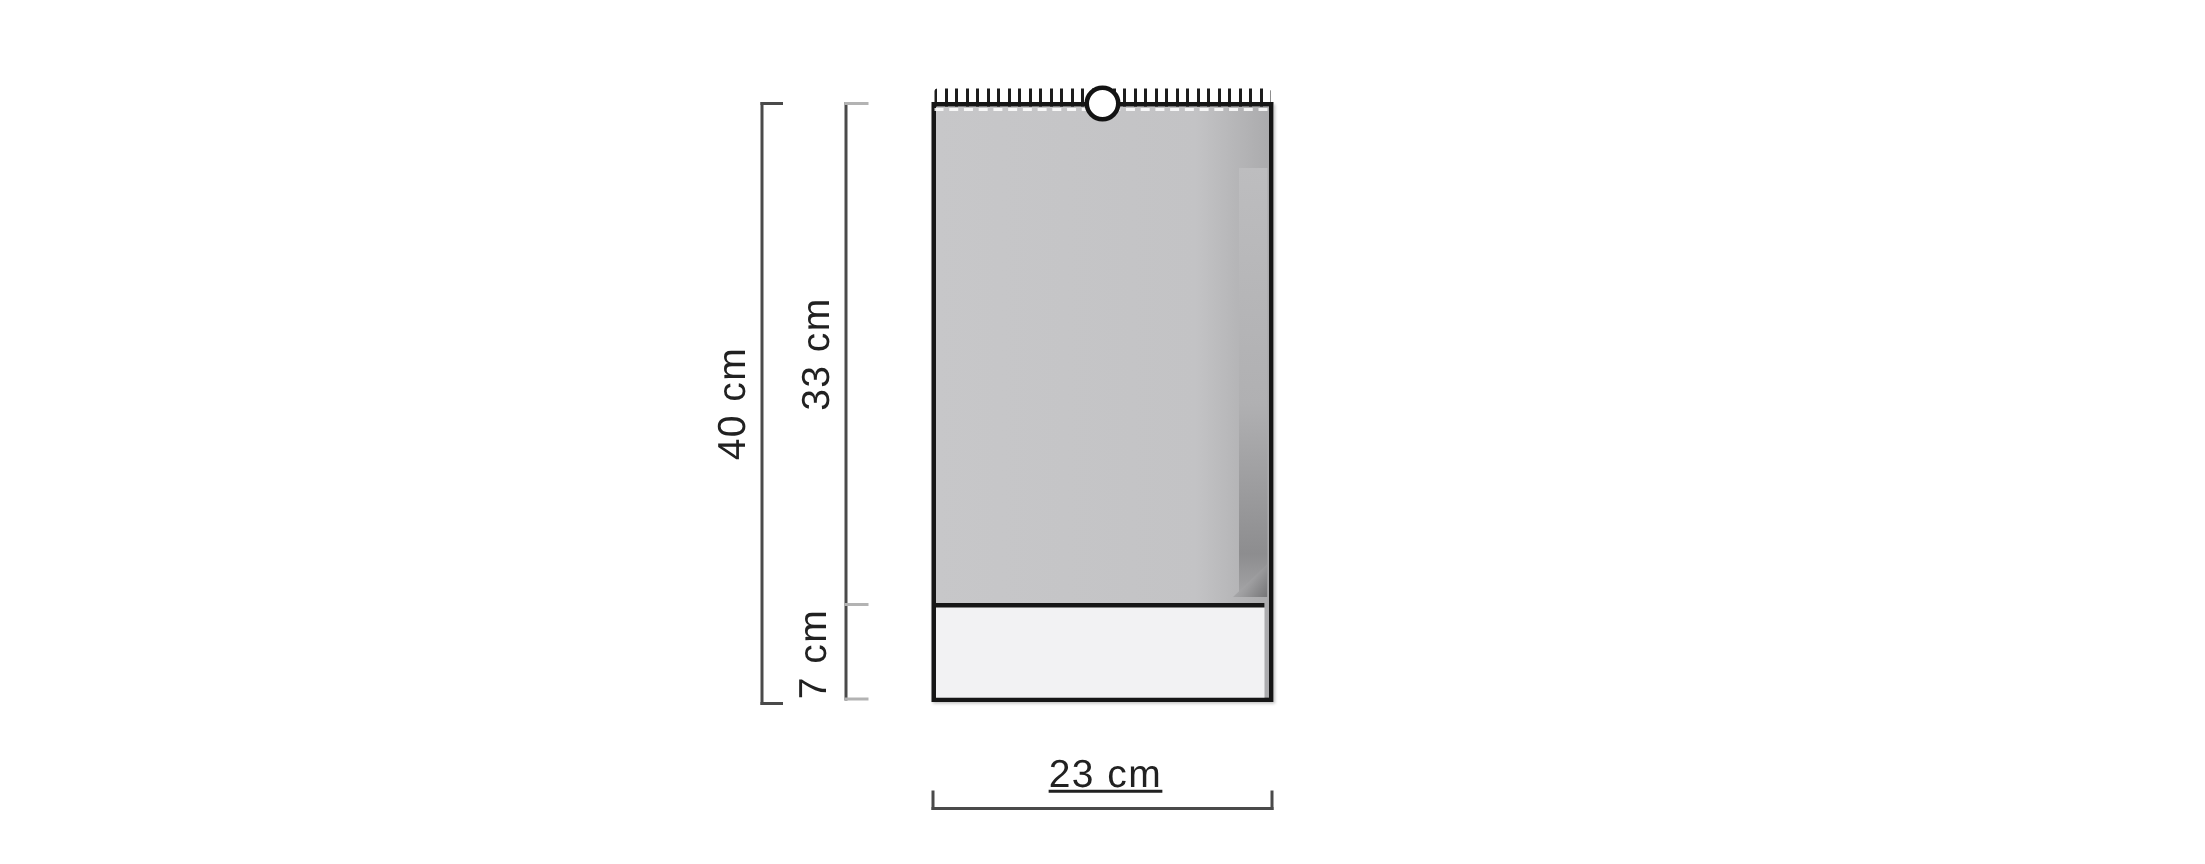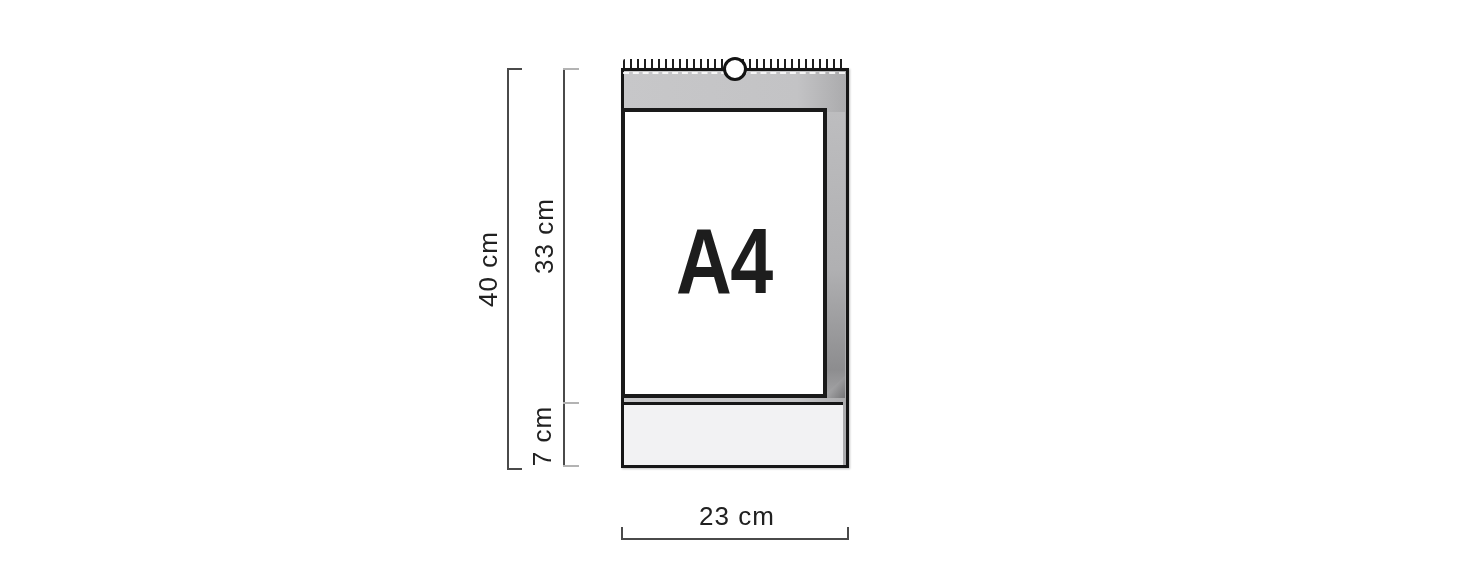--- a/index.html
+++ b/index.html
@@ -127,35 +127,32 @@
 <body>
 
 <div class="canvas">
 
   <div class="spiral"></div>
   <div class="backing"></div>
   <div class="perforation"></div>
   <div class="page-shadow"></div>
   <div class="page-curl"></div>
   <div class="footer-strip"></div>
-  <div class="page">
-    <span class="page-label">A4</span>
-  </div>
   <div class="hanger"></div>
 
   <div class="dim-line-v" style="left:507px; top:68px; height:402px;"></div>
   <div class="tick-h dark" style="left:507px; top:68px;  width:15px;"></div>
   <div class="tick-h dark" style="left:507px; top:468px; width:15px;"></div>
   <div class="dim-label vertical" style="left:488px; top:269px;">40 cm</div>
 
   <div class="dim-line-v" style="left:563px; top:68px; height:399px;"></div>
   <div class="tick-h light" style="left:563px; top:68px;  width:16px;"></div>
   <div class="tick-h light" style="left:563px; top:402px; width:16px;"></div>
   <div class="tick-h light" style="left:563px; top:465px; width:16px;"></div>
   <div class="dim-label vertical" style="left:544px; top:236px;">33 cm</div>
   <div class="dim-label vertical" style="left:542px; top:436px;">7 cm</div>
 
   <div class="dim-line-h" style="left:621px; top:538px; width:228px;"></div>
   <div class="tick-v dark" style="left:621px; top:527px; height:13px;"></div>
   <div class="tick-v dark" style="left:847px; top:527px; height:13px;"></div>
-  <div class="dim-label" style="left:737px; top:516px;">23 cm</div>
+  <div class="dim-label" style="left:737px; top:516px;text-decoration:underline;">23 cm</div>
 
 </div>
 
 </body></html>

